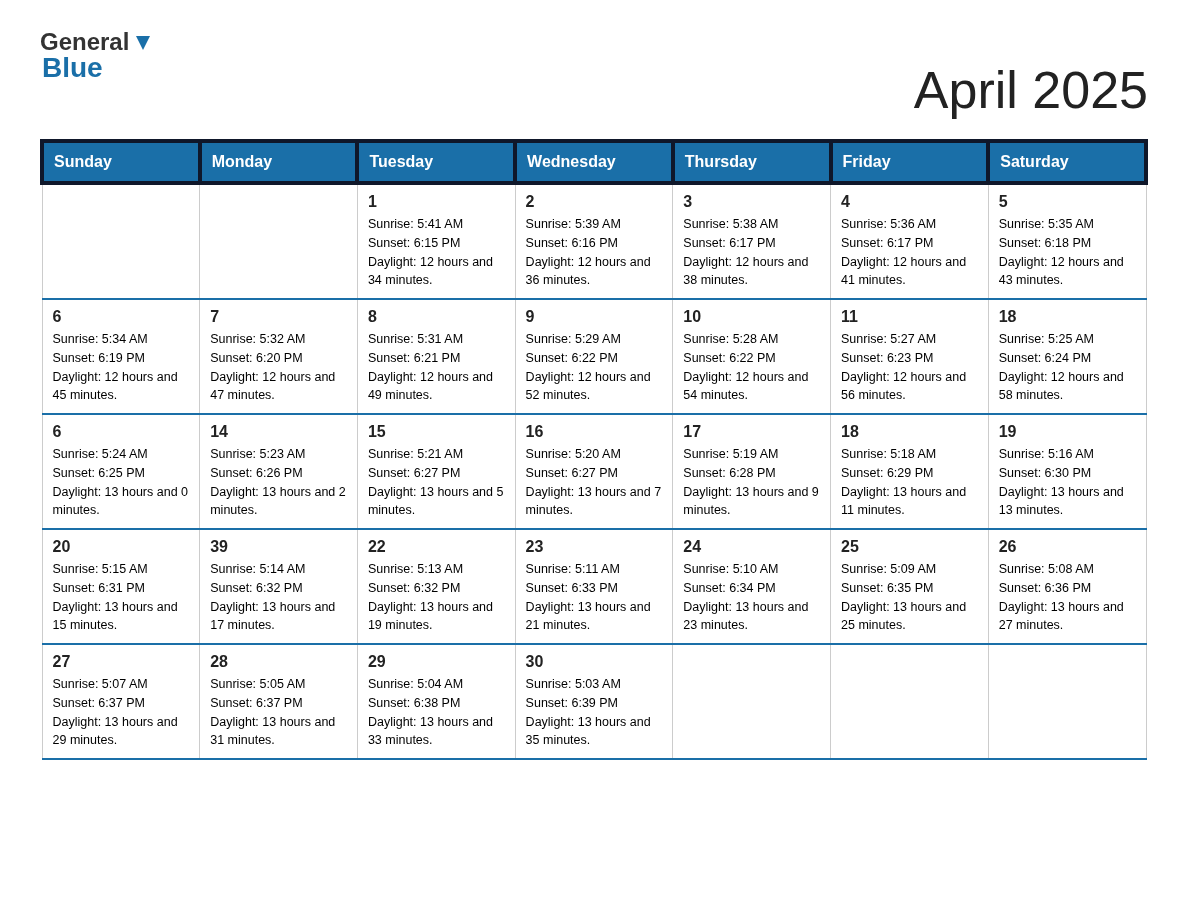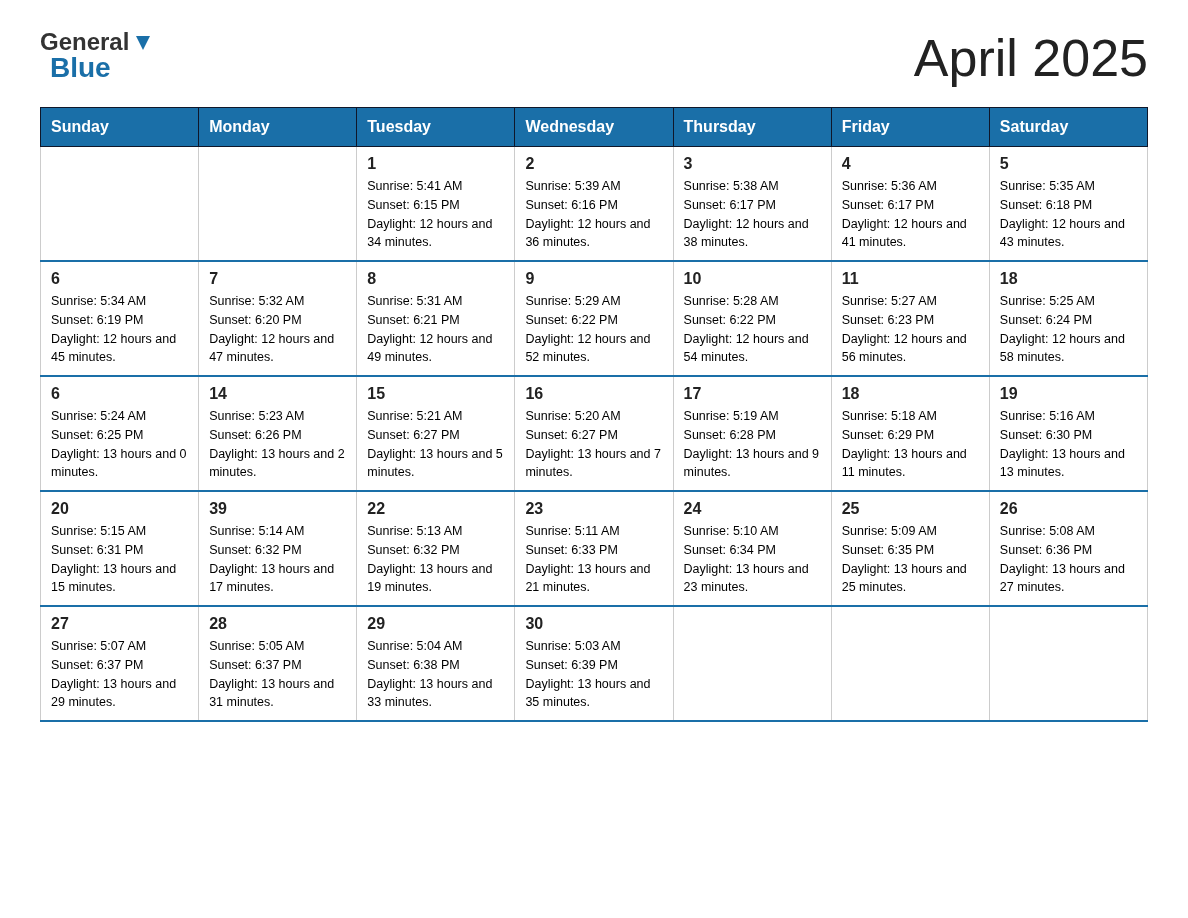--- a/index.html
+++ b/index.html
@@ -26,20 +26,21 @@
       font-weight: bold;
       color: #333;
     }
     .logo-text-blue {
       font-size: 28px;
       font-weight: bold;
       color: #1a6fa8;
     }
     .title-section {
       text-align: right;
+      margin-top: 32px;
     }
     .title-section h1 {
       font-size: 52px;
       font-weight: normal;
       color: #222;
       line-height: 1.1;
     }
     .title-section h2 {
       font-size: 22px;
       font-weight: normal;
@@ -51,21 +52,21 @@
       border-collapse: collapse;
       border: 1px solid #aaa;
     }
     .calendar thead tr th {
       background-color: #1a6fa8;
       color: #fff;
       padding: 10px 10px;
       font-size: 16px;
       font-weight: bold;
       text-align: left;
-      border: 1px solid #0f172a;
+      border: 4px solid #0f172a;
     }
     .calendar tbody tr td {
       vertical-align: top;
       padding: 8px 10px;
       border: 1px solid #ccc;
       width: 14.28%;
       min-height: 110px;
       height: 110px;
     }
     .calendar tbody tr {
@@ -91,21 +92,21 @@
 
 <div class="header">
   <div class="logo">
     <div style="display:flex; flex-direction:column; line-height:1;">
       <div style="display:flex; align-items:center;">
         <span class="logo-text-general">General</span>
         <svg width="22" height="22" viewBox="0 0 22 22" style="margin-left:3px; margin-top:2px;">
           <polygon points="4,4 18,4 11,18" fill="#1a6fa8"></polygon>
         </svg>
       </div>
-      <span class="logo-text-blue" style="margin-left:10px;">Blue</span>
+      <span class="logo-text-blue" style="margin-left:2px;">Blue</span>
     </div>
   </div>
   <div class="title-section">
     <h1>April 2025</h1>
   </div>
 </div>
 
 <table class="calendar">
   <thead>
     <tr>

